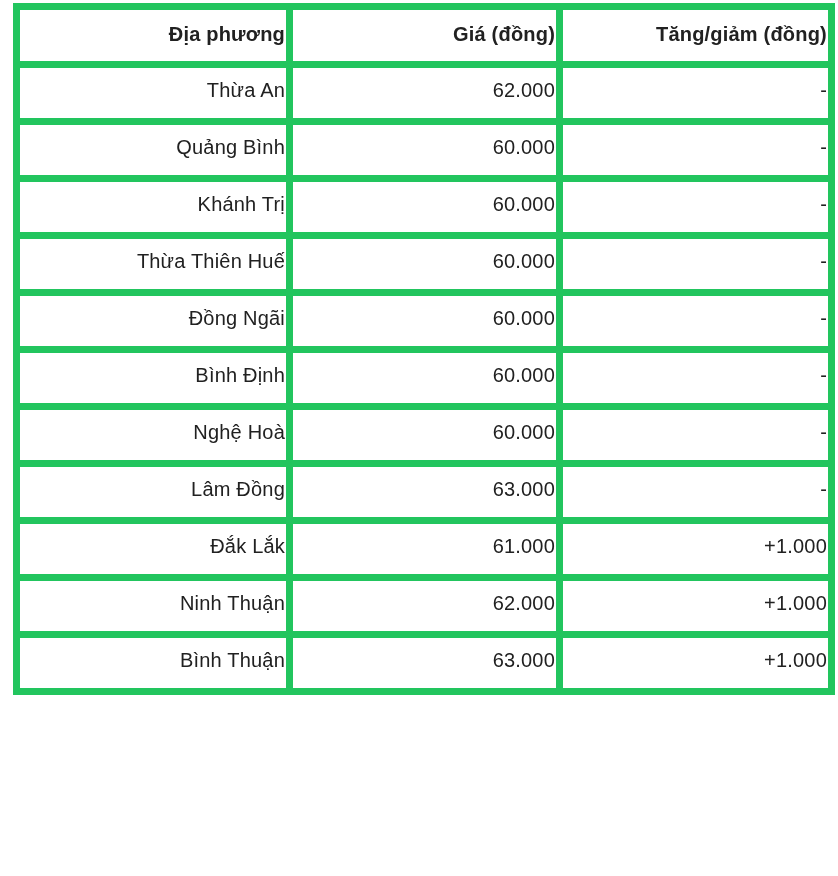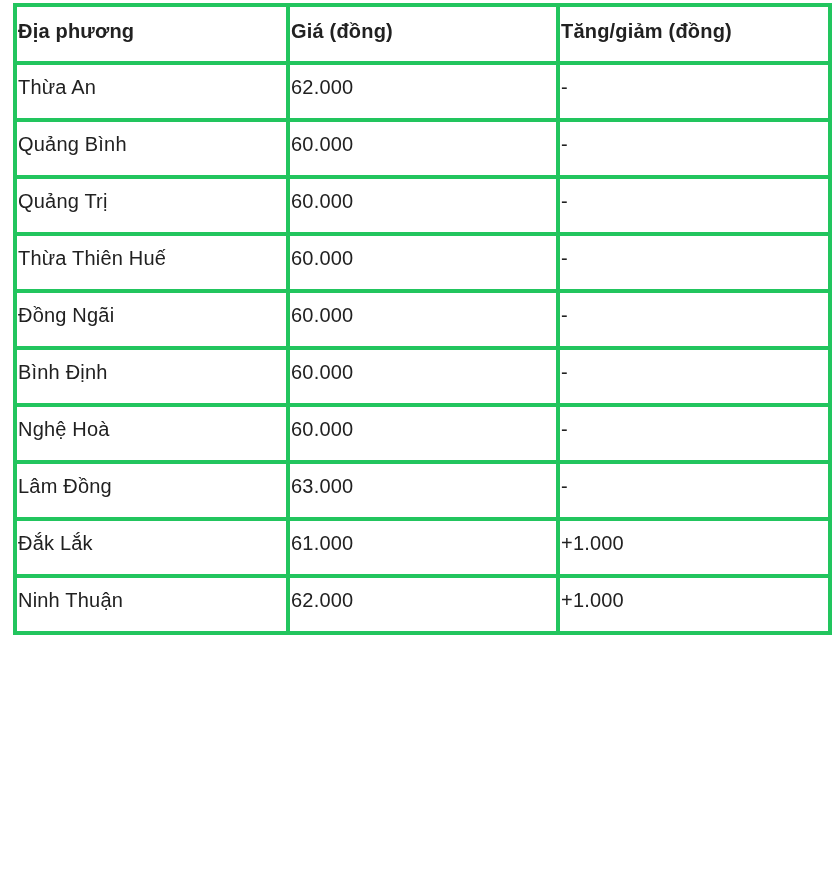--- a/index.html
+++ b/index.html
@@ -17,22 +17,22 @@
   .table-wrap {
     padding: 3px 10px 0 13px;
   }
   table.price-table {
     border-collapse: collapse;
     table-layout: fixed;
     width: 815px;
   }
   .price-table th,
   .price-table td {
-    border: 4px solid #22c55e;
-    text-align: left;
+    border: 7px solid #22c55e;
+    text-align: right;
     vertical-align: top;
     box-sizing: border-box;
     font-size: 20px;
     color: #212121;
     letter-spacing: 0.2px;
     background: #ffffff;
   }
   .price-table th {
     height: 58px;
     padding-top: 13px;
@@ -70,21 +70,21 @@
   </tr>
 
 
   <tr>
     <td>Quảng Bình</td>
     <td>60.000</td>
     <td>-</td>
   </tr>
 
   <tr>
-    <td>Quảng Trị</td>
+    <td>Khánh Trị</td>
     <td>60.000</td>
     <td>-</td>
   </tr>
 
   <tr>
     <td>Thừa Thiên Huế</td>
     <td>60.000</td>
     <td>-</td>
   </tr>
 
@@ -118,15 +118,20 @@
     <td>61.000</td>
     <td>+1.000</td>
   </tr>
 
   <tr>
     <td>Ninh Thuận</td>
     <td>62.000</td>
     <td>+1.000</td>
   </tr>
 
+  <tr>
+    <td>Bình Thuận</td>
+    <td>63.000</td>
+    <td>+1.000</td>
+  </tr>
 </tbody>
   </table>
 </div>
 
 </body></html>

